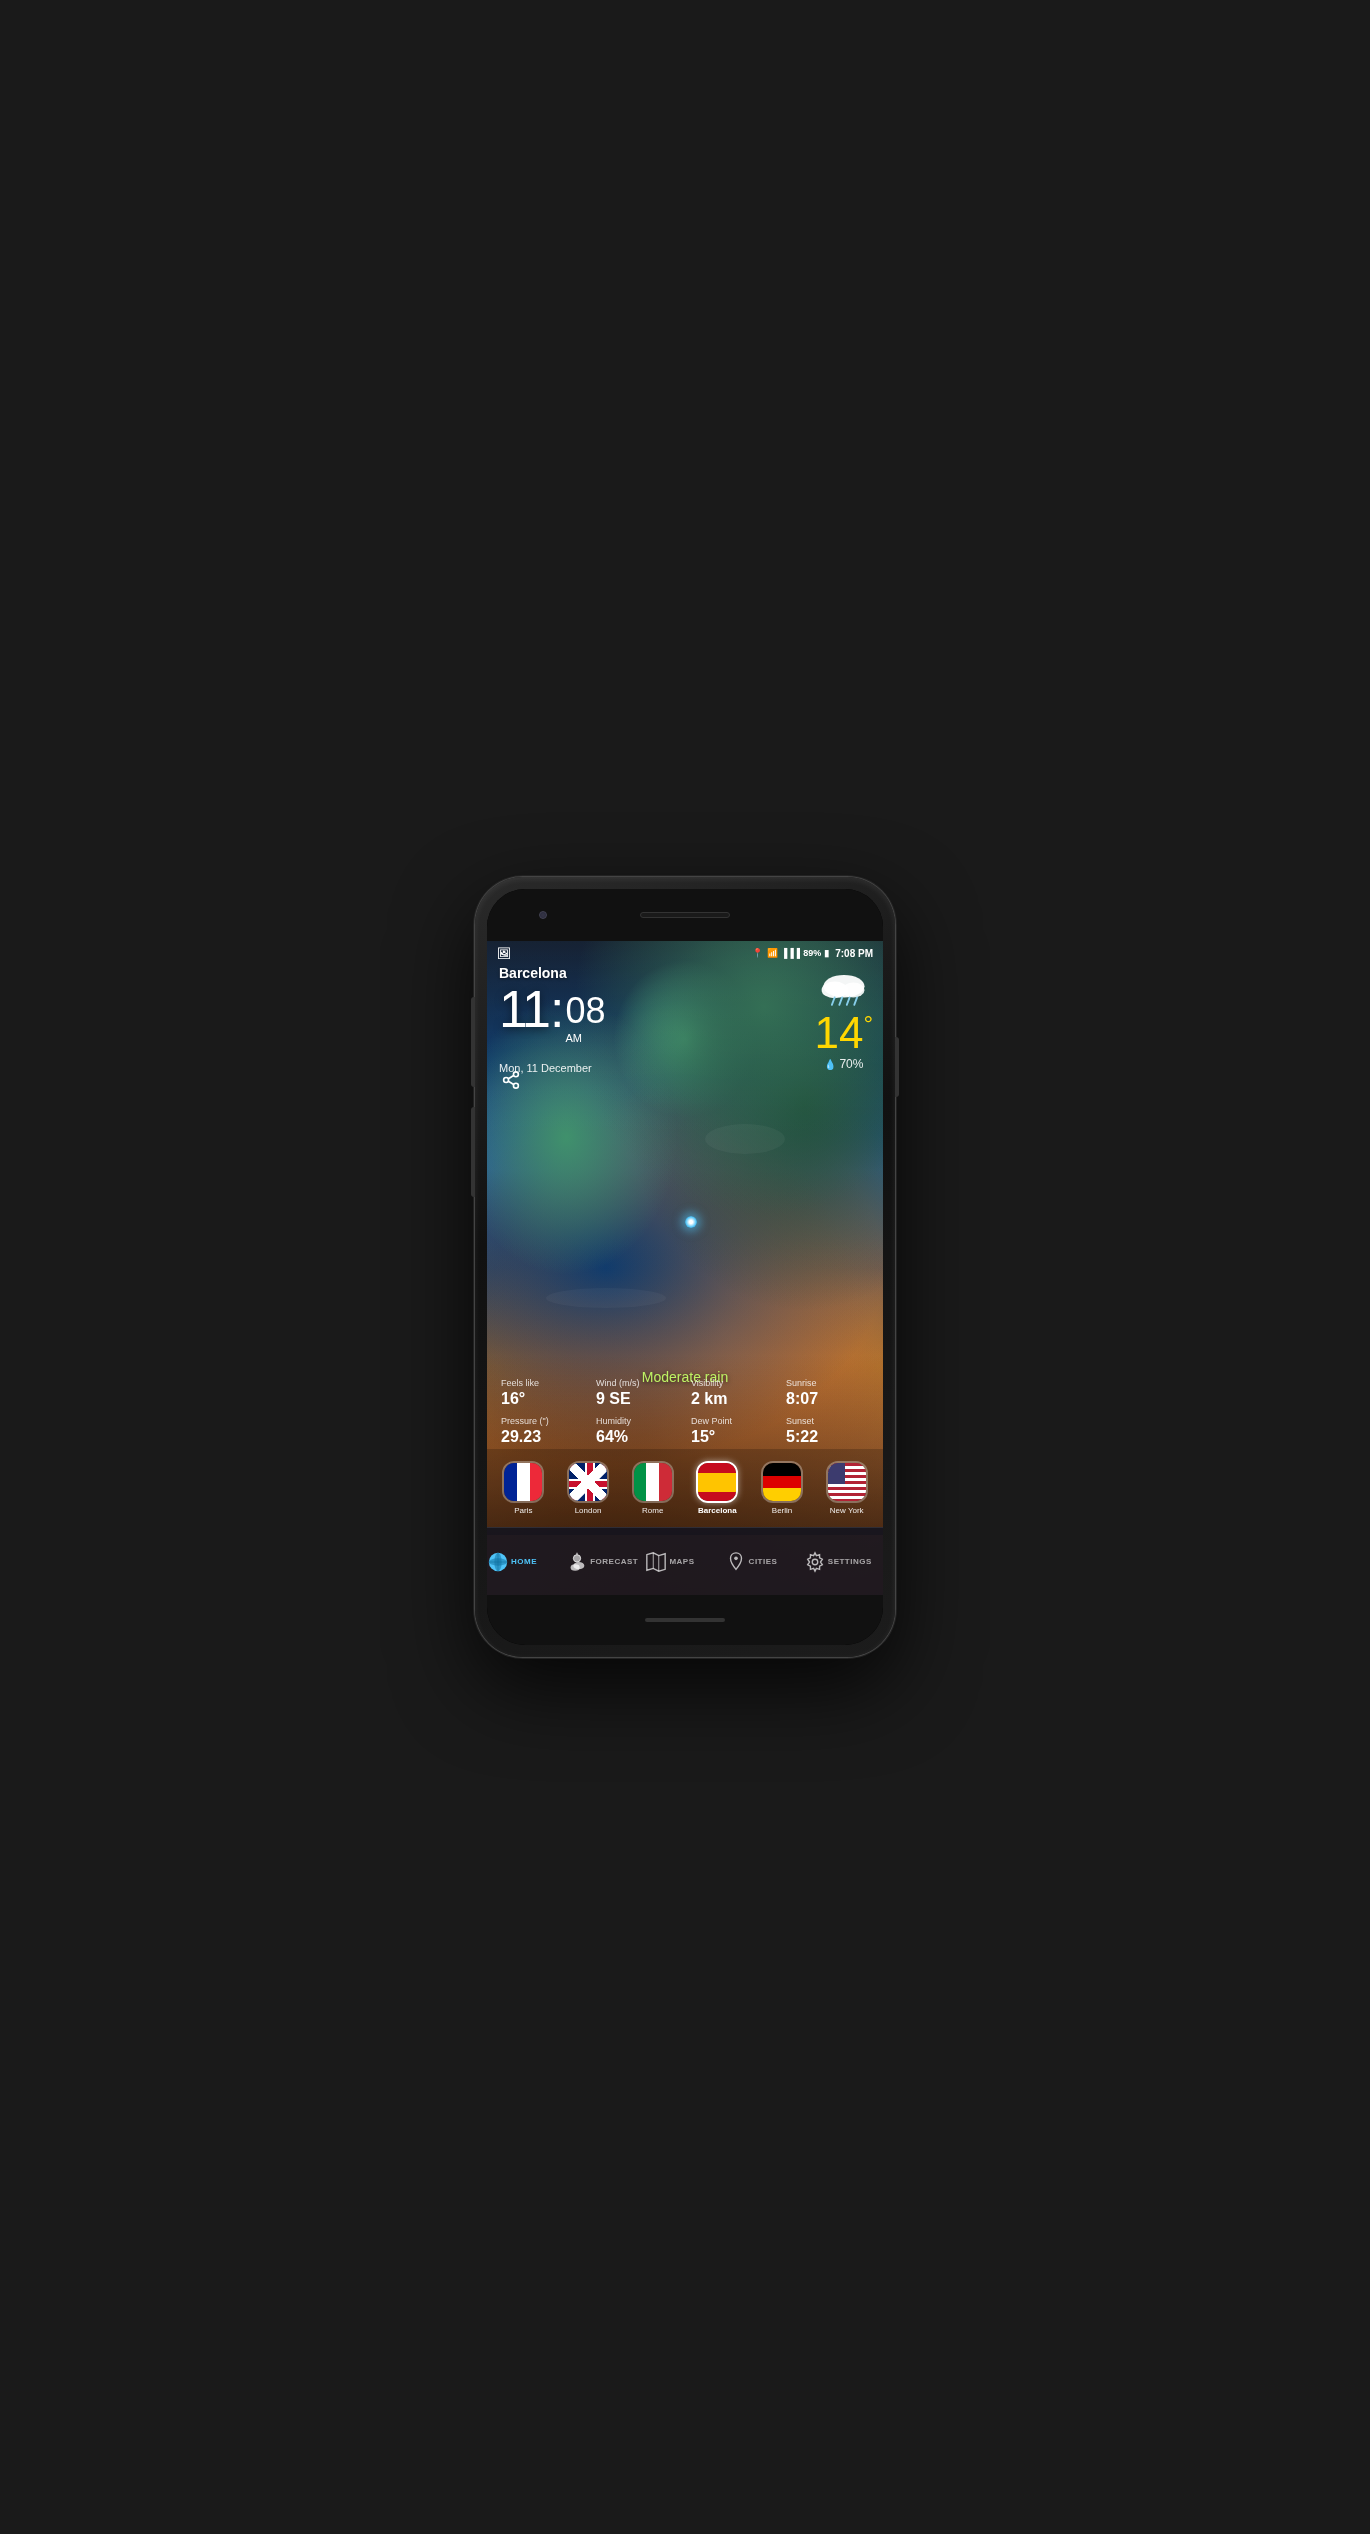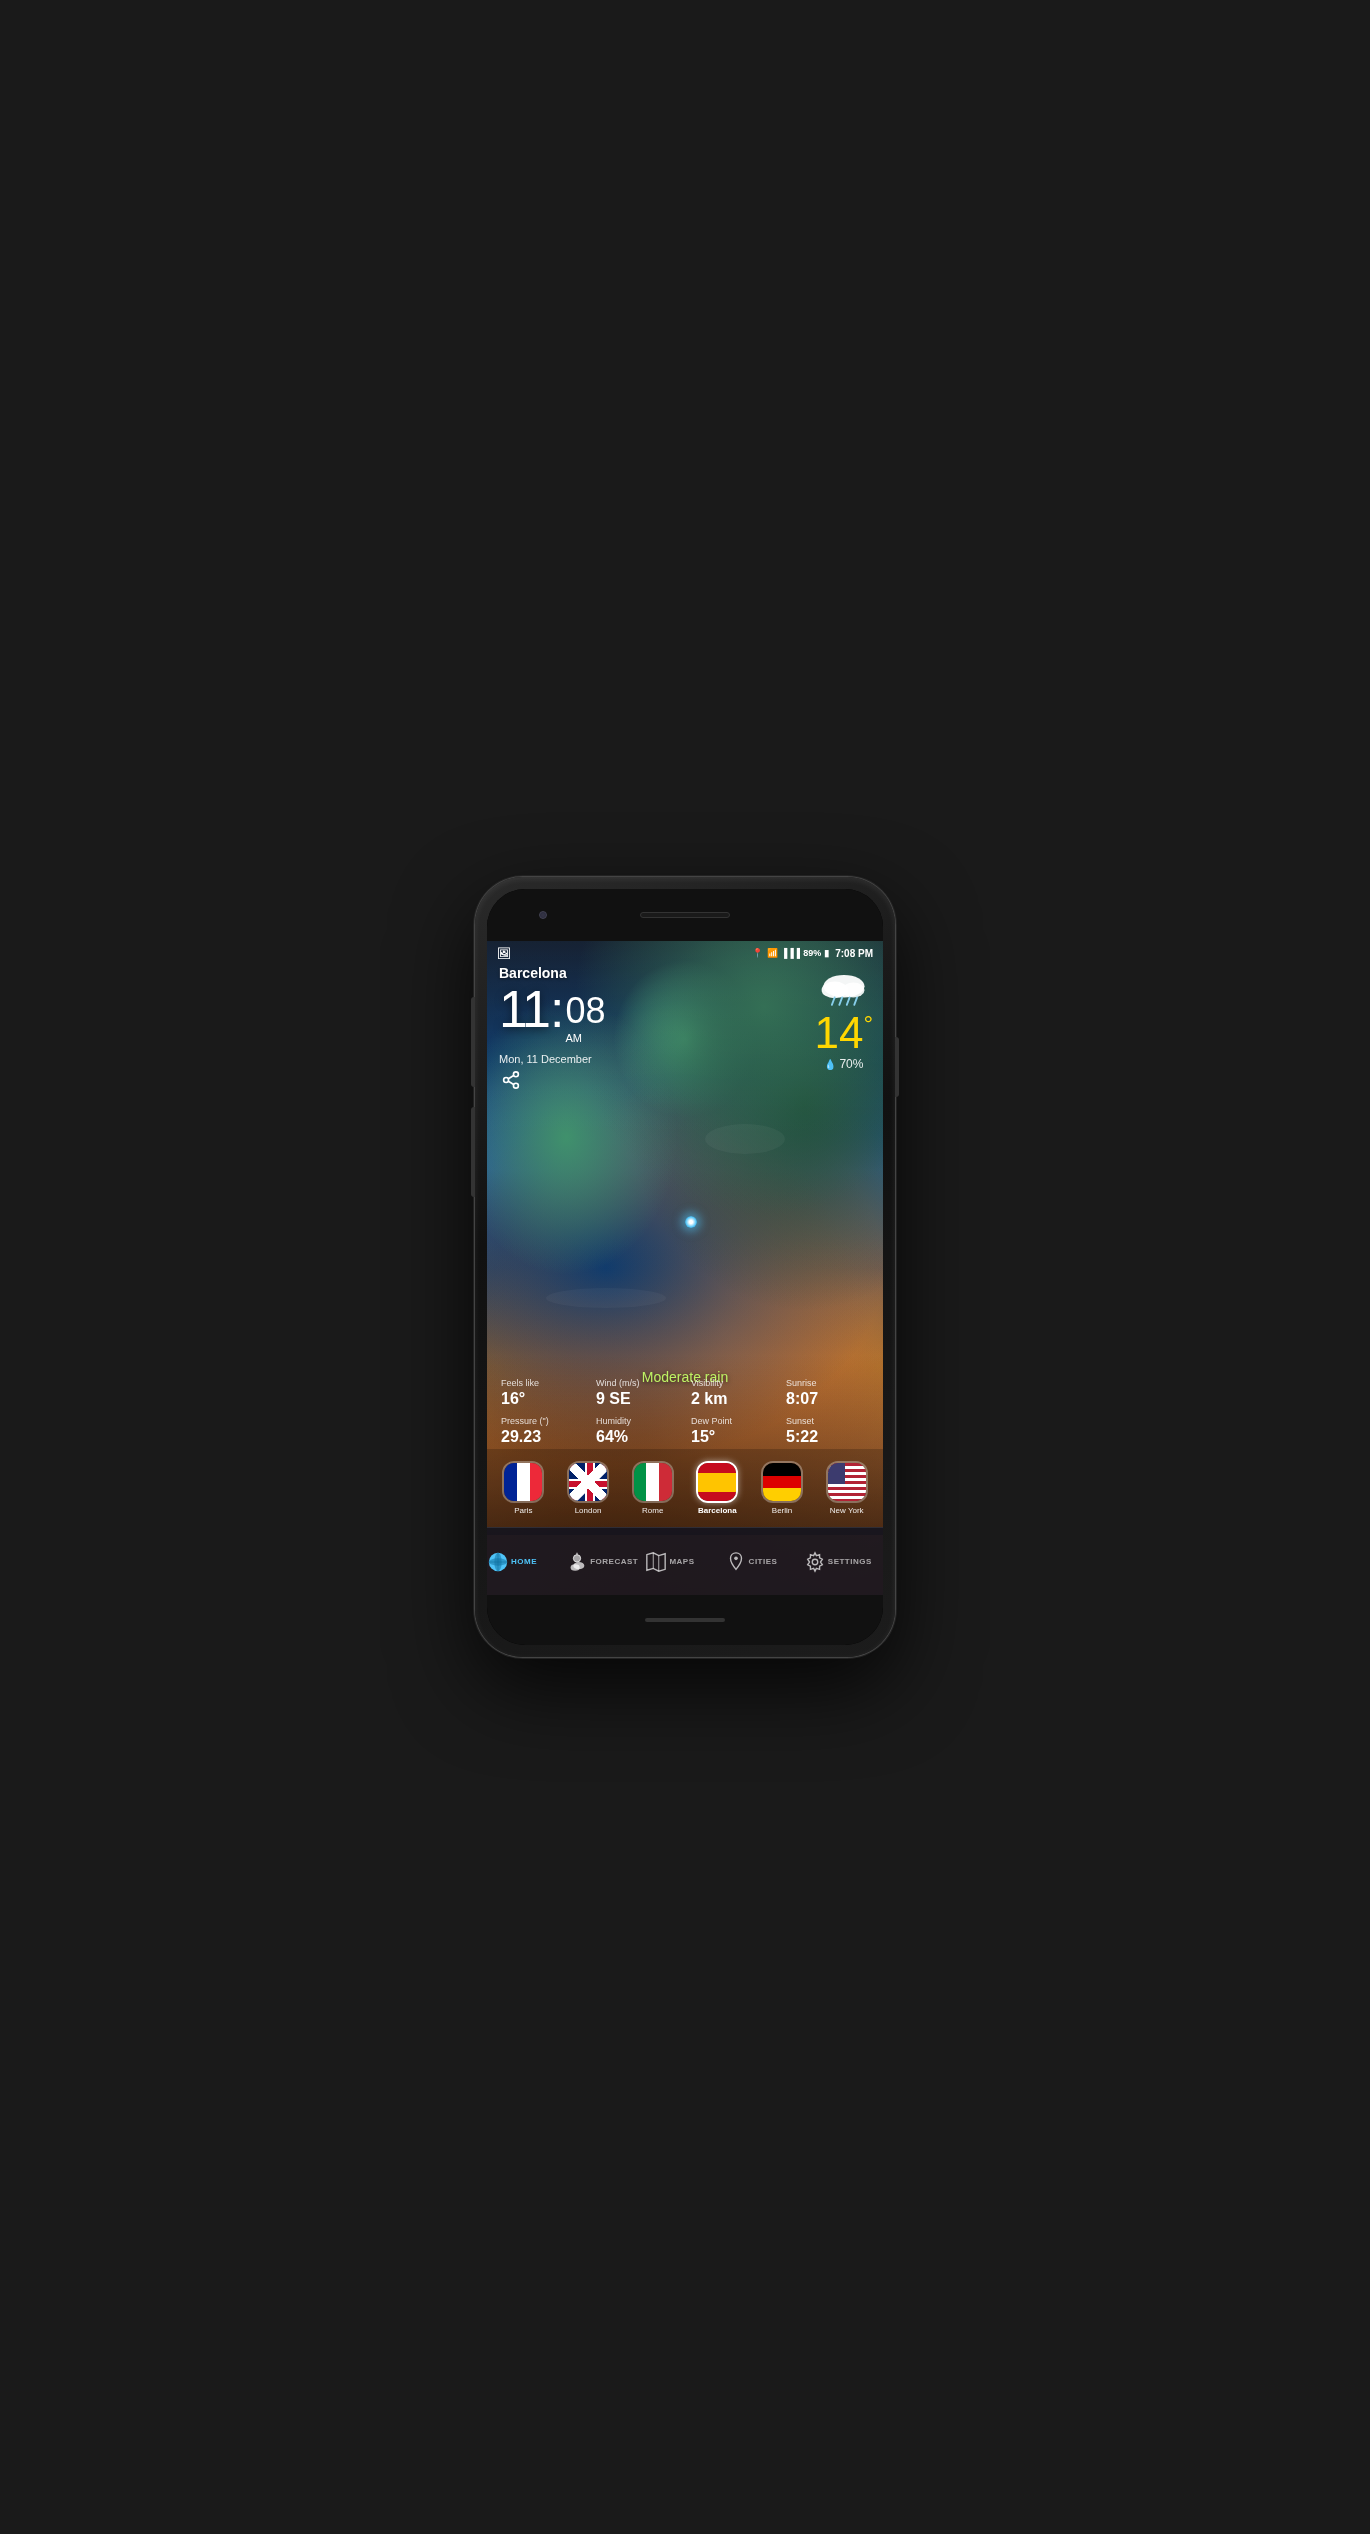--- a/index.html
+++ b/index.html
@@ -188,21 +188,21 @@
       line-height: 1.1;
     }
     .time-ampm {
       font-size: 11px;
       font-weight: 500;
       margin-top: 2px;
     }
     .date-display {
       font-size: 11px;
       font-weight: 400;
-      margin-top: 9px;
+      margin-top: 18px;
       opacity: 0.9;
     }
 
     
     .share-icon-area {
       position: absolute;
       top: 130px;
       left: 14px;
       z-index: 10;
       color: rgba(255,255,255,0.7);

